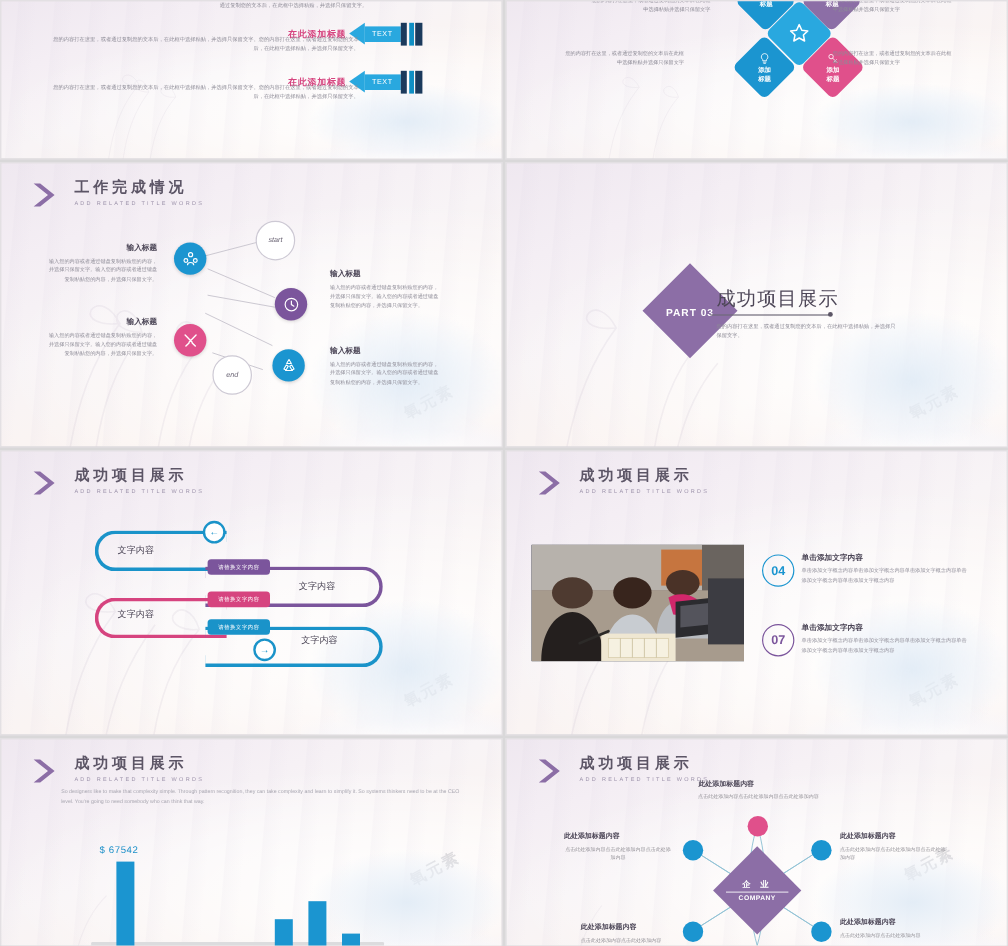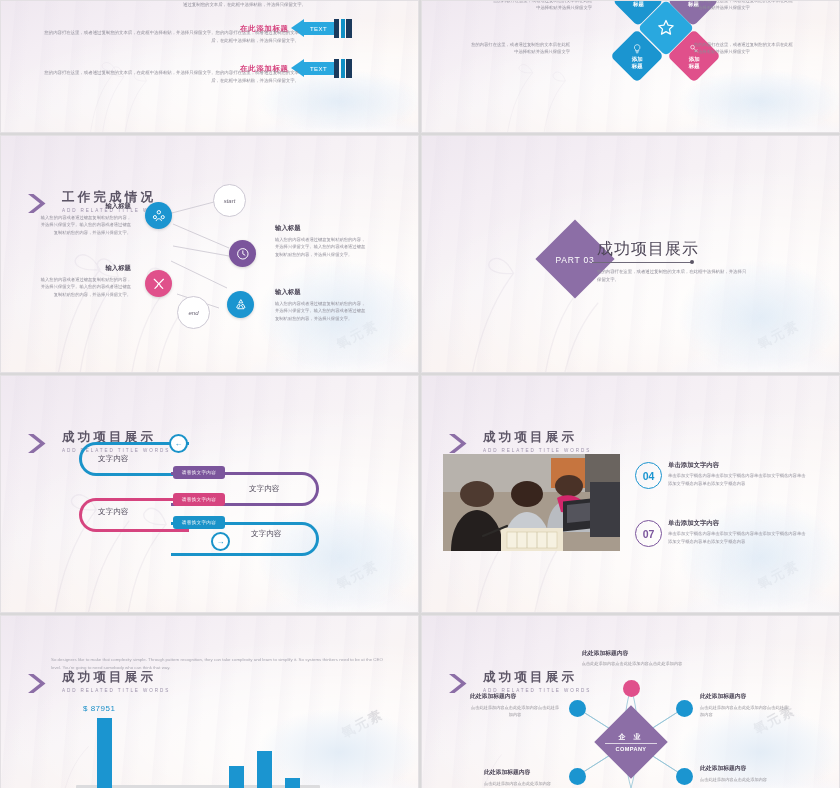--- a/index.html
+++ b/index.html
@@ -17,21 +17,21 @@
   .slide:after{content:"";position:absolute;right:-6%;bottom:-14%;width:46%;height:62%;
     background:radial-gradient(60% 55% at 46% 40%, rgba(226,236,246,.95) 0%, rgba(236,242,249,.6) 45%, rgba(255,255,255,0) 72%),
                radial-gradient(75% 32% at 50% 85%, rgba(255,255,255,.98) 0%, rgba(248,248,252,.55) 55%, rgba(255,255,255,0) 80%);
     pointer-events:none;}
   .ink{position:absolute;left:6%;bottom:-8%;width:46%;height:78%;opacity:.2;pointer-events:none;}
   .wm{position:absolute;right:9%;bottom:12%;font-size:13px;color:rgba(150,150,160,.30);
       transform:rotate(-28deg);letter-spacing:2px;font-weight:bold;pointer-events:none;white-space:nowrap;}
   .inner{position:absolute;inset:0;z-index:3;}
 
   
-  .hd{position:absolute;left:26px;top:14px;display:flex;align-items:flex-start;margin-top:41px;}
+  .hd{position:absolute;left:26px;top:14px;display:flex;align-items:flex-start;}
   .chev{width:26px;height:21px;margin-right:9px;margin-top:2px;}
   .hd-t{font-size:12.5px;color:#5c5566;letter-spacing:3.2px;font-weight:bold;line-height:1;}
   .hd-s{font-size:4.6px;color:#9d93ab;letter-spacing:1.9px;margin-top:5px;line-height:1;}
 
   
   .ar-row{position:absolute;display:flex;align-items:center;}
   .ar-lbl{font-size:7.5px;color:#d6447f;font-weight:bold;letter-spacing:.6px;white-space:nowrap;margin-right:2px;}
   .ar-shape{position:relative;width:62px;height:19px;}
   .ar-shape .tri{position:absolute;left:0;top:0;width:0;height:0;border-top:9.5px solid transparent;border-bottom:9.5px solid transparent;border-right:13px solid #29a8df;}
   .ar-shape .bar{position:absolute;left:13px;top:3px;height:13px;width:30px;background:#29a8df;display:flex;align-items:center;justify-content:center;color:#fff;font-size:6px;letter-spacing:.5px;}
@@ -48,21 +48,21 @@
   
   .node{position:absolute;border-radius:50%;display:flex;align-items:center;justify-content:center;box-shadow:0 1px 3px rgba(0,0,0,.16);}
   .node svg{width:58%;height:58%;}
   .term{position:absolute;width:31px;height:31px;border-radius:50%;background:#fff;border:1px solid #cdc9d4;
          display:flex;align-items:center;justify-content:center;font-size:6px;color:#6b6575;font-style:italic;}
   .fc-h{position:absolute;font-size:6.4px;font-weight:bold;color:#4b4556;}
   .fc-p{position:absolute;font-size:4.3px;line-height:1.72;color:#908e99;width:92px;}
 
   
   .part{position:absolute;width:56px;height:56px;background:#8c6ea6;transform:rotate(45deg);}
-  .part-t{position:absolute;color:#fff;font-size:8.5px;font-weight:normal;letter-spacing:.8px;}
+  .part-t{position:absolute;color:#fff;font-size:8.5px;font-weight:bold;letter-spacing:.8px;}
   .part-h{position:absolute;font-size:16px;color:#4d4657;letter-spacing:1px;}
   .part-line{position:absolute;height:1px;background:#6f6a79;}
   .part-dot{position:absolute;width:4px;height:4px;border-radius:50%;background:#5c5666;}
   .part-p{position:absolute;font-size:4.4px;line-height:1.9;color:#8d8b96;width:150px;}
 
   
   .hook{position:absolute;box-sizing:border-box;border-style:solid;}
   .snlbl{position:absolute;font-size:7.6px;color:#4c4657;white-space:nowrap;font-family:Liberation Mono, monospace;}
   .tag{position:absolute;height:13px;border-radius:3px;display:flex;align-items:center;justify-content:center;
        color:#fff;font-size:4.6px;letter-spacing:.3px;white-space:nowrap;}
@@ -393,21 +393,21 @@
           <path d="M1 1 L13 10.5 L1 20 L6.5 20 L18.5 10.5 L6.5 1 Z" fill="#8c6ea6"></path>
         </svg>
         <div>
           <div class="hd-t">成功项目展示</div>
           <div class="hd-s">ADD RELATED TITLE WORDS</div>
         </div>
       </div>
       <div class="eng" style="left:50px;top:40px;">So designers like to make that complexity simple. Through pattern recognition, they can take complexity and learn to simplify it. So systems thinkers need to be at the CEO level. You're going to need somebody who can think that way.</div>
 
       <div style="position:absolute;left:0;top:0;width:100%;height:100%;">
-        <div class="barlbl" style="left:82px;top:88px;">$ 87951</div>
+        <div class="barlbl" style="left:82px;top:88px;">$ 67542</div>
         <div class="floor" style="left:75px;bottom:0px;width:244px;"></div>
         <div class="bar" style="left:96px;width:15px;height:75px;"></div>
 
         <div class="bar" style="left:228px;width:15px;height:27px;"></div>
         <div class="bar" style="left:256px;width:15px;height:42px;"></div>
         <div class="bar" style="left:284px;width:15px;height:15px;"></div>
       </div>
     </div>
     <div class="wm" style="bottom:34%;right:8%;">氧元素</div>
   </div>

